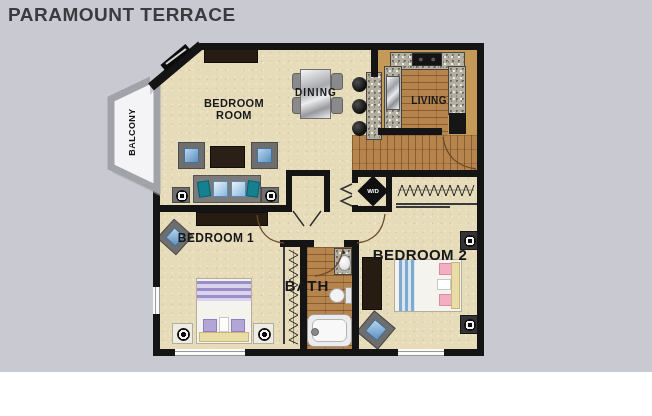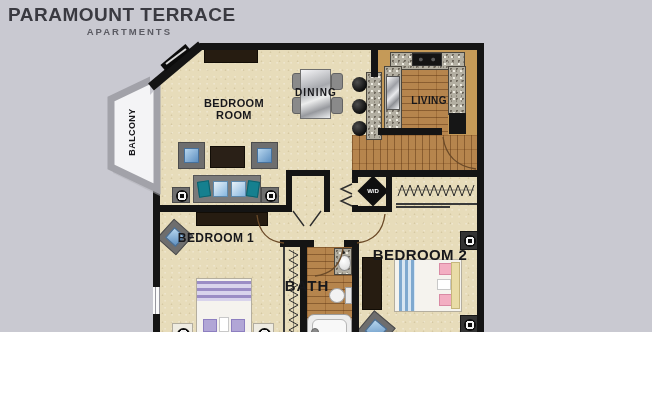--- a/index.html
+++ b/index.html
@@ -1,17 +1,17 @@
 <!DOCTYPE html>
 <html style="--background: #c9c9d1; --wall: #141414; --floor: #e7dcba; --kitchen: #c59a58; --granite: #b3afa2; --wood: #b6854d; --label: #17171b; --caption: #3f424a; --accent_blue: #86b7e0; --accent_teal: #15808f; --bed1_purple: #9b8dc5; --bed2_blue: #7fa9cf; --pillow_pink: #f3aec2; --bench_cream: #e9dca6;"><head>
 <meta charset="utf-8">
 <style>
   html,body{margin:0;padding:0}
   body{font-family:"Liberation Sans",sans-serif}
-  .stage{position:relative;width:652px;height:332px;background:var(--background,#c9c9d1);overflow:hidden}
+  .stage{position:relative;width:652px;height:372px;background:var(--background,#c9c9d1);overflow:hidden}
   .abs{position:absolute}
   .wall{position:absolute;background:var(--wall,#141414)}
   .floor{position:absolute;background-color:var(--floor,#e7dcba);
     background-image:radial-gradient(circle at 30% 40%, rgba(255,255,255,.28) .5px, transparent 1.2px),
                      radial-gradient(circle at 72% 70%, rgba(140,118,66,.18) .5px, transparent 1.2px);
     background-size:7px 7px,9px 9px}
   .kitchenbase{position:absolute;background:var(--kitchen,#c59a58)}
   .wood-h{position:absolute;background-color:#b6854d;
     background-image:repeating-linear-gradient(180deg,rgba(84,46,14,.45) 0 1px,rgba(0,0,0,0) 1px 7px),
                      repeating-linear-gradient(90deg,rgba(110,62,20,.30) 0 1px,rgba(0,0,0,0) 1px 18px)}
@@ -44,21 +44,20 @@
   .cap-code{margin-left:11px}
   .cap-note{position:absolute;left:455px;top:375px;width:180px;text-align:center;font-family:"Liberation Serif",serif;font-style:italic;font-weight:bold;font-size:11px;color:#1e1e24}
   .pillow{position:absolute;box-sizing:border-box}
 </style>
 </head>
 <body>
 
 <div class="stage">
 
   <div class="brand">PARAMOUNT TERRACE</div>
-  <div class="brand-sub">APARTMENTS</div>
 
   <div class="floor" style="left:156px;top:46px;width:325px;height:307px"></div>
   <div class="kitchenbase" style="left:378px;top:50px;width:99px;height:85px"></div>
   <div class="wood-h" style="left:400px;top:68px;width:48px;height:67px"></div>
   <div class="wood-v" style="left:352px;top:135px;width:125px;height:35px"></div>
   <div class="wood-h" style="left:307px;top:247px;width:45px;height:102px"></div>
 
   <div class="granite" style="left:390px;top:52px;width:75px;height:18px"></div>
   <div class="abs" style="left:412px;top:53px;width:30px;height:13px;background:#141414;border:1px solid #2e2e2e;box-sizing:border-box;background-image:radial-gradient(circle at 28% 50%, #5a5a5a 1.5px, transparent 2.2px),radial-gradient(circle at 72% 50%, #5a5a5a 1.5px, transparent 2.2px)"></div>
   <div class="granite" style="left:384px;top:66px;width:18px;height:69px"></div>

